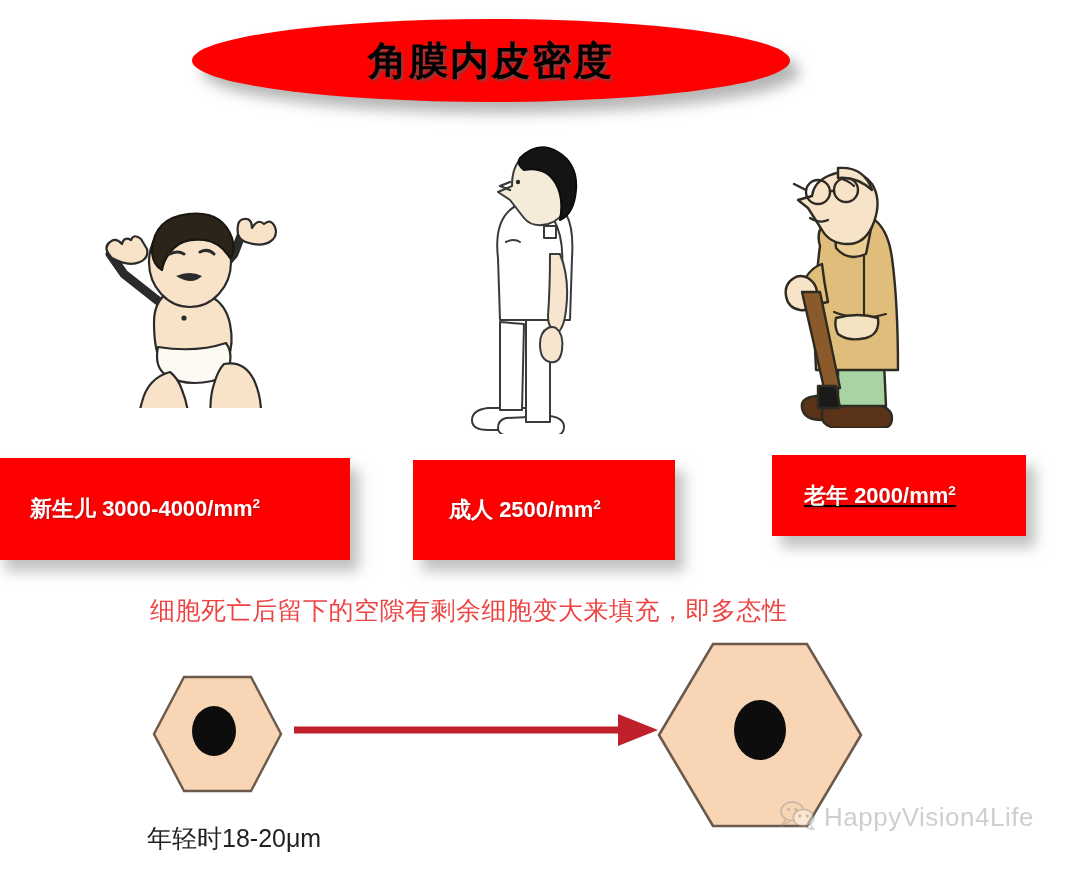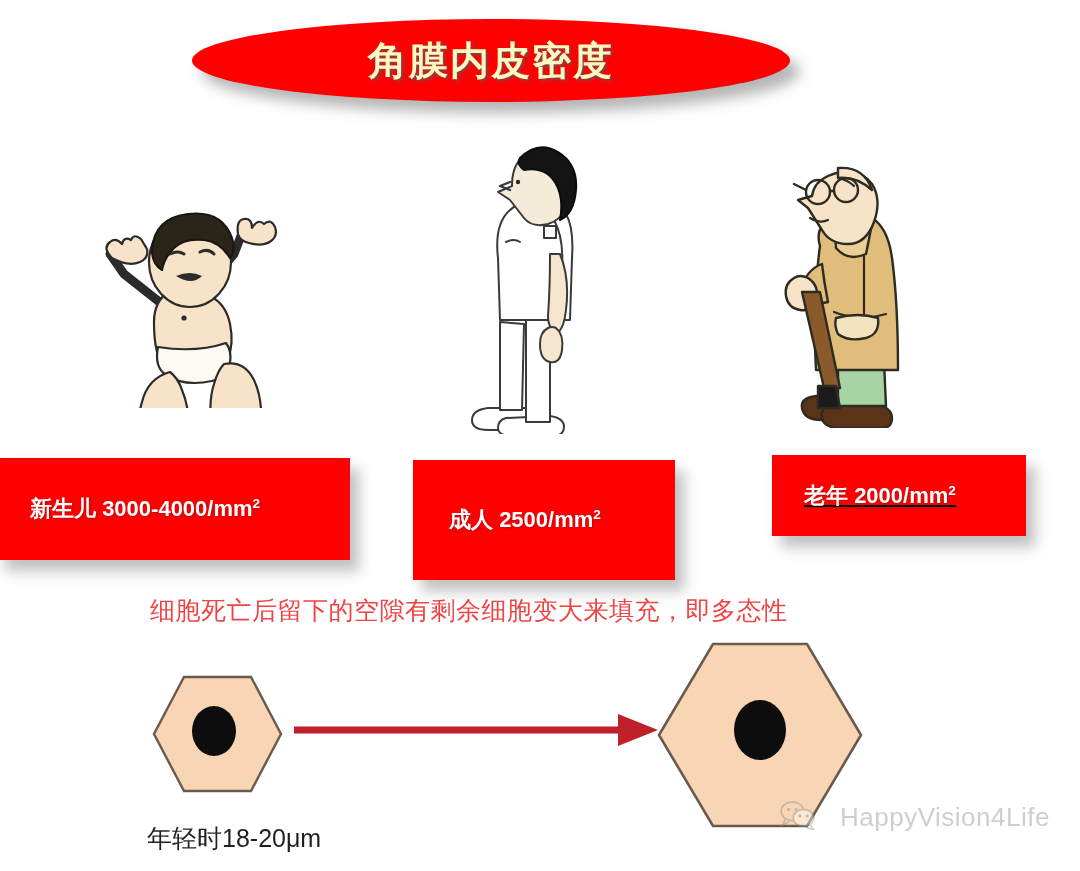--- a/index.html
+++ b/index.html
@@ -26,21 +26,21 @@
     width: 598px;
     height: 83px;
     background: #fe0000;
     border-radius: 50% / 50%;
     box-shadow: 10px 11px 14px rgba(120,120,120,0.55);
     display: flex;
     align-items: center;
     justify-content: center;
   }
   #title-text {
-    color: #fef9c3;
+    color: #000000;
     font-size: 39px;
     font-weight: bold;
     letter-spacing: 2px;
     text-shadow: 2px 2px 3px rgba(90,90,90,0.75);
     white-space: nowrap;
   }
 
   
   .label-box {
     position: absolute;
@@ -56,21 +56,21 @@
     white-space: nowrap;
     text-shadow: 1px 1px 2px rgba(120,30,30,0.5);
   }
   .label-text sup {
     font-size: 0.62em;
     vertical-align: super;
     line-height: 0;
   }
   #box-newborn { left: -4px;  top: 458px; width: 354px; height: 102px; }
   #box-newborn .label-text { margin-left: 34px; }
-  #box-adult   { left: 413px; top: 460px; width: 262px; height: 120px; }
+  #box-adult   { left: 413px; top: 460px; width: 262px; height: 100px; }
   #box-adult .label-text   { margin-left: 36px; }
   #box-elderly { left: 772px; top: 455px; width: 254px; height: 81px; text-decoration: underline; }
   #box-elderly .label-text { margin-left: 32px; }
 
   
   #caption {
     position: absolute;
     left: 150px;
     top: 594px;
     font-size: 25px;
@@ -94,21 +94,21 @@
   #cap-young { left: 147px; top: 822px; }
   #cap-old   { left: 700px; top: 822px; }
 
   
   #watermark {
     position: absolute;
     left: 778px;
     top: 800px;
     display: flex;
     align-items: center;
-    gap: 24px;
+    gap: 8px;
     opacity: 0.42;
   }
   #watermark-label {
     font-size: 26px;
     color: #8d8d8d;
     letter-spacing: 0.5px;
     white-space: nowrap;
   }
 
   

